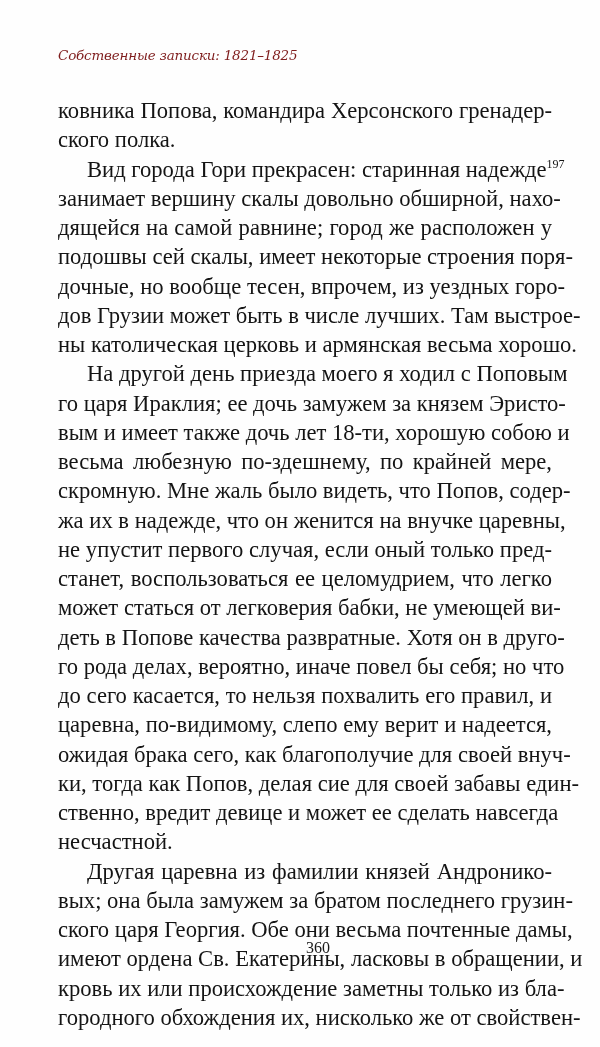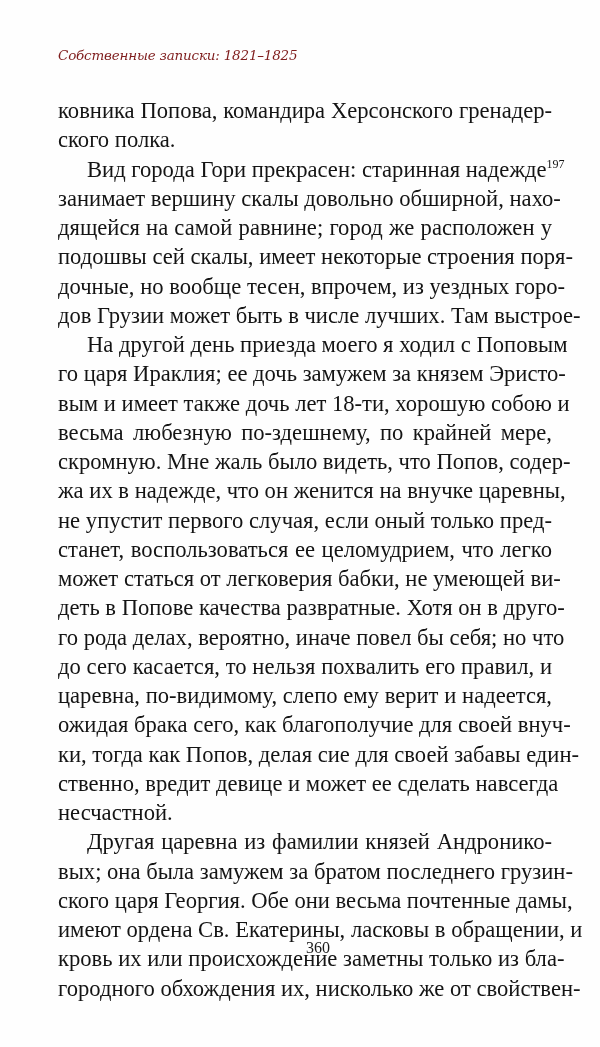--- a/index.html
+++ b/index.html
@@ -37,20 +37,21 @@
 
     <span class="line">ковника Попова, командира Херсонского гренадер-</span>
     <span class="line last">ского полка.</span>
 
     <span class="line indent"><span>Вид города Гори прекрасен: старинная надежде</span><sup>197</sup></span>
     <span class="line">занимает вершину скалы довольно обширной, нахо-</span>
     <span class="line">дящейся на самой равнине; город же расположен у</span>
     <span class="line">подошвы сей скалы, имеет некоторые строения поря-</span>
     <span class="line">дочные, но вообще тесен, впрочем, из уездных горо-</span>
     <span class="line">дов Грузии может быть в числе лучших. Там выстрое-</span>
+    <span class="line">ны католическая церковь и армянская весьма хорошо.</span>
 
     <span class="line indent">На другой день приезда моего я ходил с Поповым</span>
     <span class="line">го царя Ираклия; ее дочь замужем за князем Эристо-</span>
     <span class="line">вым и имеет также дочь лет 18-ти, хорошую собою и</span>
     <span class="line">весьма любезную по-здешнему, по крайней мере,</span>
     <span class="line">скромную. Мне жаль было видеть, что Попов, содер-</span>
     <span class="line">жа их в надежде, что он женится на внучке царевны,</span>
     <span class="line">не упустит первого случая, если оный только пред-</span>
     <span class="line">станет, воспользоваться ее целомудрием, что легко</span>
     <span class="line">может статься от легковерия бабки, не умеющей ви-</span>

